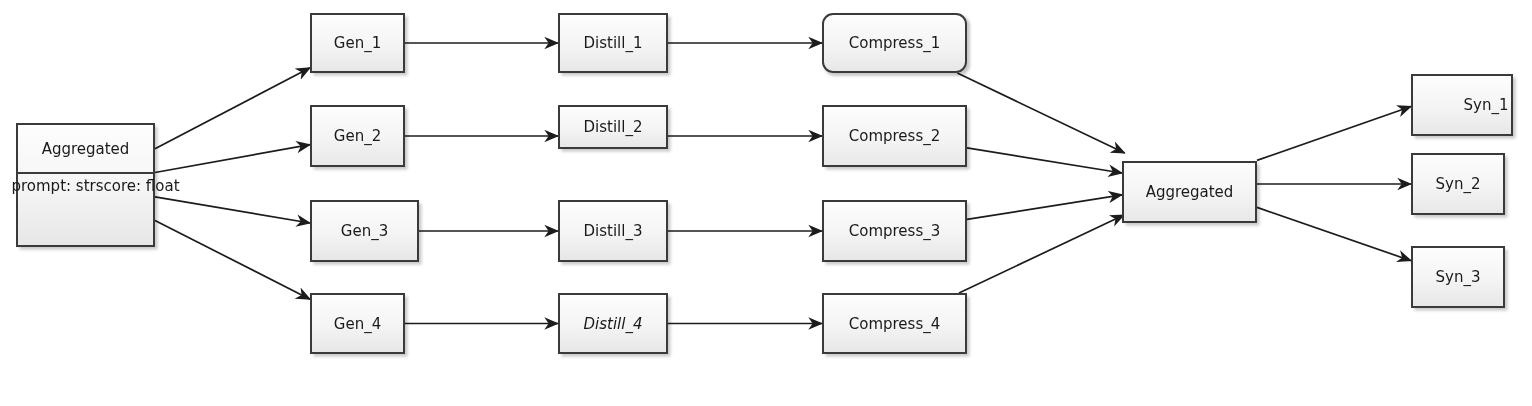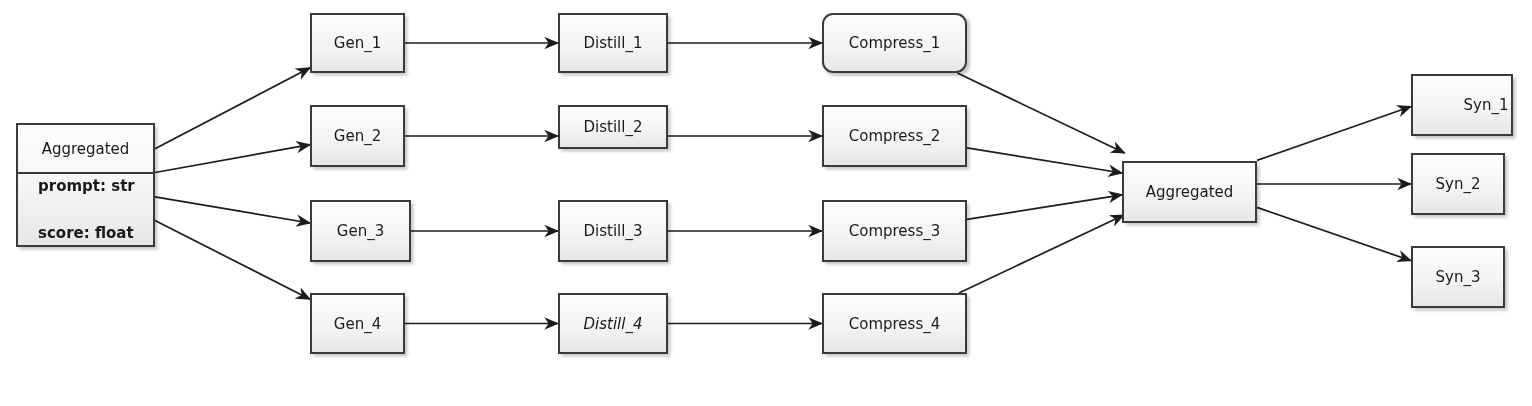--- a/index.html
+++ b/index.html
@@ -41,25 +41,24 @@
   .record-title {
     box-sizing: border-box;
     border-bottom: 2px solid #3a3a3a;
     display: flex;
     align-items: center;
     justify-content: center;
   }
   .record-attrs {
     flex: 1;
     display: flex;
-    flex-direction: column;
-    justify-content: space-between;
+    flex-direction: row;
+    justify-content: center;
     padding-left: 20px;
     line-height: 24px;
-    font-weight: bold;
   }
   .node-label {
     white-space: nowrap;
   }
 </style>
 </head>
 <body>
 
 <div id="canvas">
     <svg id="edge-layer" width="1532" height="406" viewBox="0 0 1532 406">
@@ -96,21 +95,21 @@
         <div class="node-label">prompt: str</div>
         <div class="node-label">score: float</div>
       </div>
     </div>
     <div class="node" style="left: 310px; top: 13px; width: 95px; height: 60px;">
       <span class="node-label">Gen_1</span>
     </div>
     <div class="node" style="left: 310px; top: 105px; width: 95px; height: 62px;">
       <span class="node-label">Gen_2</span>
     </div>
-    <div class="node" style="left: 310px; top: 200px; width: 101px; height: 62px;">
+    <div class="node" style="left: 310px; top: 200px; width: 109px; height: 62px;">
       <span class="node-label">Gen_3</span>
     </div>
     <div class="node" style="left: 310px; top: 293px; width: 95px; height: 61px;">
       <span class="node-label">Gen_4</span>
     </div>
     <div class="node" style="left: 558px; top: 13px; width: 110px; height: 60px;">
       <span class="node-label">Distill_1</span>
     </div>
     <div class="node" style="left: 558px; top: 105px; width: 110px; height: 44px;">
       <span class="node-label">Distill_2</span>

